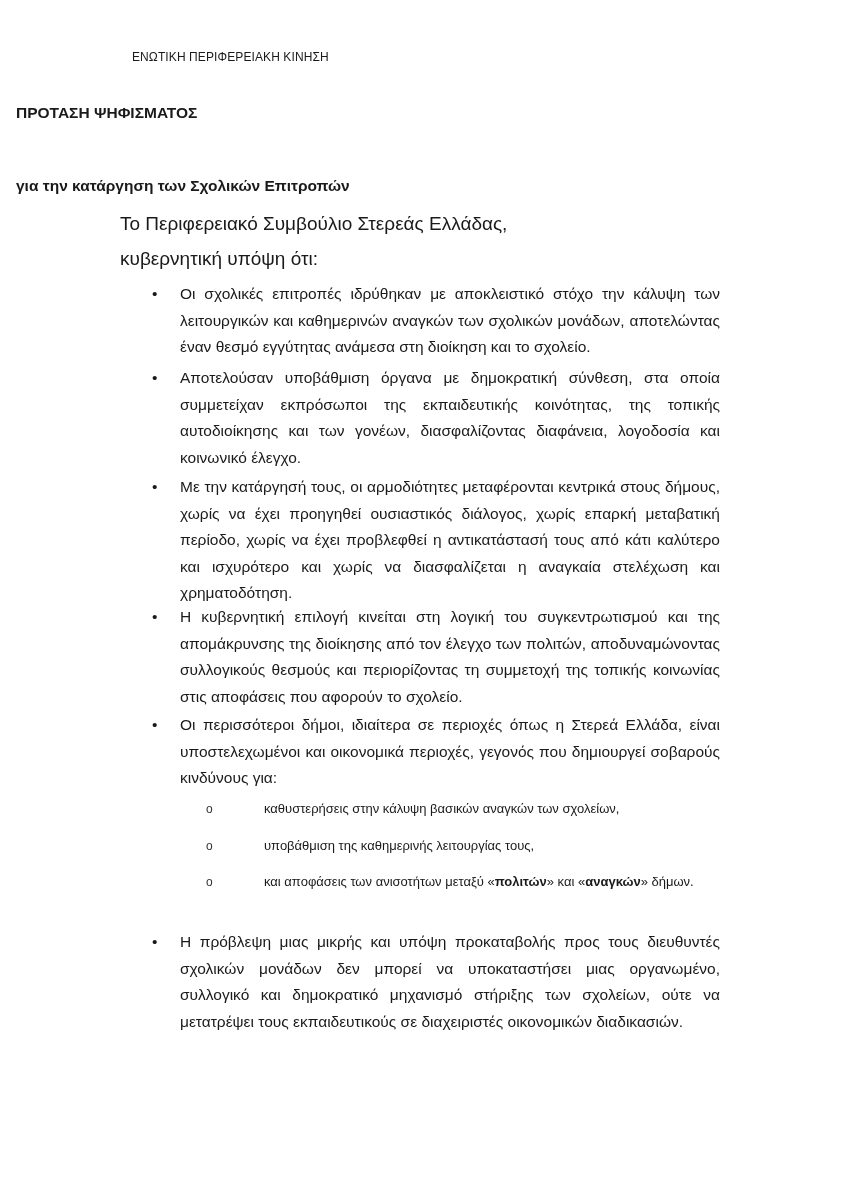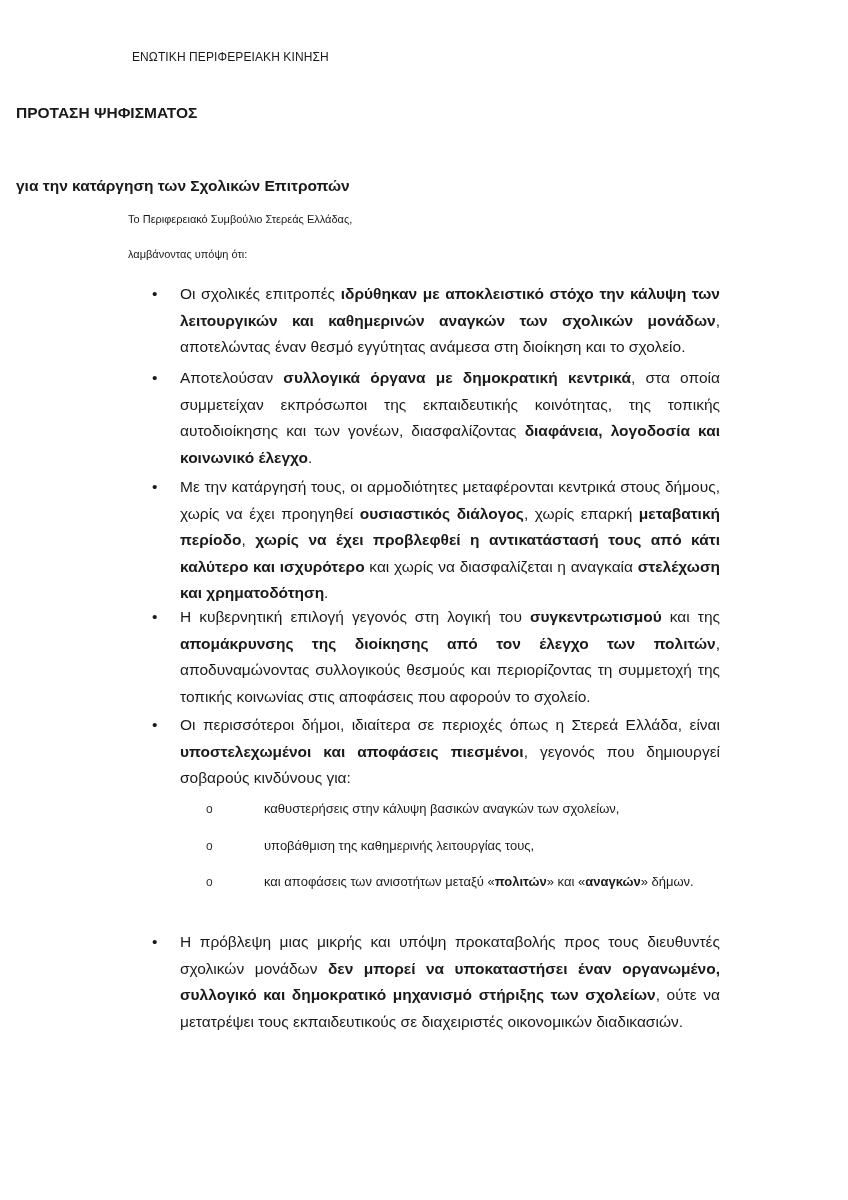--- a/index.html
+++ b/index.html
@@ -4,77 +4,77 @@
 <style>
   html, body { margin: 0; padding: 0; background: #ffffff; }
   body { width: 848px; height: 1200px; position: relative; overflow: hidden;
          font-family: "Liberation Sans", "DejaVu Sans", sans-serif; color: #1a1a1a; }
   .page { position: absolute; left: 0; top: 0; width: 848px; height: 1200px; }
   .org { position: absolute; left: 120px; top: 50px; font-size: 12px; letter-spacing: 0.1px; margin-left: 12px; }
   .center { position: absolute; left: 16px; width: 848px; text-align: left; font-weight: bold; font-size: 15.5px; }
   .t1 { top: 104px; }
   .t2 { top: 141px; }
   .t3 { top: 177px; }
-  .intro { position: absolute; left: 128px; font-size: 11px; }
+  .intro { position: absolute; left: 120px; font-size: 19px; }
   .i1 { top: 213px; }
   .i2 { top: 248px; }
   .list { position: absolute; left: 128px; width: 592px; margin: 0; padding: 0; list-style: none; }
   .item { position: absolute; left: 0; width: 592px; }
   .bullet { position: absolute; left: 24px; top: 0; font-size: 15.5px; line-height: 26px; }
   .text { position: absolute; left: 52px; width: 540px; font-size: 15.5px; line-height: 26.5px; text-align: justify; }
-  .text b { font-weight: bold; margin-top: 32px; }
+  .text b { font-weight: normal; margin-top: 32px; }
   .sub { position: absolute; left: 72px; width: 520px; }
   .sub .sbullet { position: absolute; left: 6px; top: 0; font-size: 12px; line-height: 26px; color: #333; }
   .sub .stext { position: absolute; left: 30px; width: 490px; font-size: 13px; line-height: 26.5px; margin-left: 34px; }
 </style>
 </head>
 <body>
 
 <div class="page">
   <div class="org">ΕΝΩΤΙΚΗ ΠΕΡΙΦΕΡΕΙΑΚΗ ΚΙΝΗΣΗ</div>
 
   <div class="center t1">ΠΡΟΤΑΣΗ ΨΗΦΙΣΜΑΤΟΣ</div>
   <div class="center t3">για την κατάργηση των Σχολικών Επιτροπών</div>
 
   <div class="intro i1">Το Περιφερειακό Συμβούλιο Στερεάς Ελλάδας,</div>
-  <div class="intro i2">λαμβάνοντας υπόψη ότι:</div>
+  <div class="intro i2">κυβερνητική υπόψη ότι:</div>
 
   <div class="list" style="top:0;">
     <div class="item" style="top:281px;">
       <span class="bullet">•</span>
       <div class="text"><span>Οι σχολικές επιτροπές </span><b>ιδρύθηκαν με αποκλειστικό στόχο την κάλυψη των λειτουργικών και καθημερινών αναγκών των σχολικών μονάδων</b><span>, αποτελώντας έναν θεσμό εγγύτητας ανάμεσα στη διοίκηση και το σχολείο.</span></div>
     </div>
     <div class="item" style="top:365px;">
       <span class="bullet">•</span>
-      <div class="text"><span>Αποτελούσαν </span><b>συλλογικά όργανα με δημοκρατική κεντρικά</b><span>, στα οποία συμμετείχαν εκπρόσωποι της εκπαιδευτικής κοινότητας, της τοπικής αυτοδιοίκησης και των γονέων, διασφαλίζοντας </span><b>διαφάνεια, λογοδοσία και κοινωνικό έλεγχο</b><span>.</span></div>
+      <div class="text"><span>Αποτελούσαν </span><b>υποβάθμιση όργανα με δημοκρατική σύνθεση</b><span>, στα οποία συμμετείχαν εκπρόσωποι της εκπαιδευτικής κοινότητας, της τοπικής αυτοδιοίκησης και των γονέων, διασφαλίζοντας </span><b>διαφάνεια, λογοδοσία και κοινωνικό έλεγχο</b><span>.</span></div>
     </div>
     <div class="item" style="top:474px;">
       <span class="bullet">•</span>
       <div class="text"><span>Με την κατάργησή τους, οι αρμοδιότητες μεταφέρονται κεντρικά στους δήμους, χωρίς να έχει προηγηθεί </span><b>ουσιαστικός διάλογος</b><span>, χωρίς επαρκή </span><b>μεταβατική περίοδο</b><span>, </span><b>χωρίς να έχει προβλεφθεί η αντικατάστασή τους από κάτι καλύτερο και ισχυρότερο</b><span> και χωρίς να διασφαλίζεται η αναγκαία </span><b>στελέχωση και χρηματοδότηση</b><span>.</span></div>
     </div>
     <div class="item" style="top:604px;">
       <span class="bullet">•</span>
-      <div class="text"><span>Η κυβερνητική επιλογή γεγονός στη λογική του </span><b>συγκεντρωτισμού</b><span> και της </span><b>απομάκρυνσης της διοίκησης από τον έλεγχο των πολιτών</b><span>, αποδυναμώνοντας συλλογικούς θεσμούς και περιορίζοντας τη συμμετοχή της τοπικής κοινωνίας στις αποφάσεις που αφορούν το σχολείο.</span></div>
+      <div class="text"><span>Η κυβερνητική επιλογή κινείται στη λογική του </span><b>συγκεντρωτισμού</b><span> και της </span><b>απομάκρυνσης της διοίκησης από τον έλεγχο των πολιτών</b><span>, αποδυναμώνοντας συλλογικούς θεσμούς και περιορίζοντας τη συμμετοχή της τοπικής κοινωνίας στις αποφάσεις που αφορούν το σχολείο.</span></div>
     </div>
     <div class="item" style="top:712px;">
       <span class="bullet">•</span>
-      <div class="text"><span>Οι περισσότεροι δήμοι, ιδιαίτερα σε περιοχές όπως η Στερεά Ελλάδα, είναι </span><b>υποστελεχωμένοι και αποφάσεις πιεσμένοι</b><span>, γεγονός που δημιουργεί σοβαρούς κινδύνους για:</span></div>
+      <div class="text"><span>Οι περισσότεροι δήμοι, ιδιαίτερα σε περιοχές όπως η Στερεά Ελλάδα, είναι </span><b>υποστελεχωμένοι και οικονομικά περιοχές</b><span>, γεγονός που δημιουργεί σοβαρούς κινδύνους για:</span></div>
     </div>
 
     <div class="sub" style="top:796px;">
       <span class="sbullet">o</span>
       <div class="stext"><span>καθυστερήσεις στην κάλυψη βασικών αναγκών των σχολείων,</span></div>
     </div>
     <div class="sub" style="top:833px;">
       <span class="sbullet">o</span>
       <div class="stext"><span>υποβάθμιση της καθημερινής λειτουργίας τους,</span></div>
     </div>
     <div class="sub" style="top:869px;">
       <span class="sbullet">o</span>
       <div class="stext"><span>και αποφάσεις των ανισοτήτων μεταξύ «</span><b>πολιτών</b><span>» και «</span><b>αναγκών</b><span>» δήμων.</span></div>
     </div>
 
     <div class="item" style="top:929px;">
       <span class="bullet">•</span>
-      <div class="text"><span>Η πρόβλεψη μιας μικρής και υπόψη προκαταβολής προς τους διευθυντές σχολικών μονάδων </span><b>δεν μπορεί να υποκαταστήσει έναν οργανωμένο, συλλογικό και δημοκρατικό μηχανισμό στήριξης των σχολείων</b><span>, ούτε να μετατρέψει τους εκπαιδευτικούς σε διαχειριστές οικονομικών διαδικασιών.</span></div>
+      <div class="text"><span>Η πρόβλεψη μιας μικρής και υπόψη προκαταβολής προς τους διευθυντές σχολικών μονάδων </span><b>δεν μπορεί να υποκαταστήσει μιας οργανωμένο, συλλογικό και δημοκρατικό μηχανισμό στήριξης των σχολείων</b><span>, ούτε να μετατρέψει τους εκπαιδευτικούς σε διαχειριστές οικονομικών διαδικασιών.</span></div>
     </div>
   </div>
 </div>
 
 </body></html>

